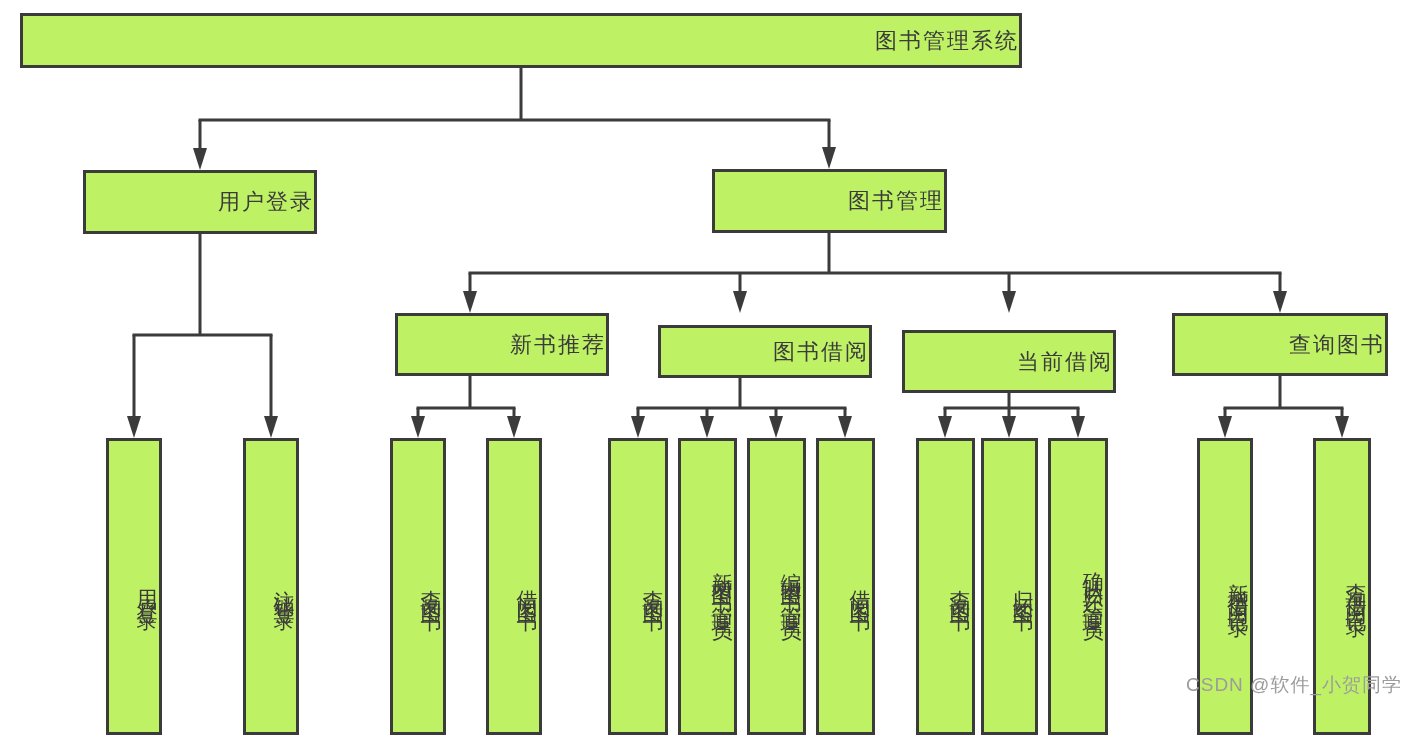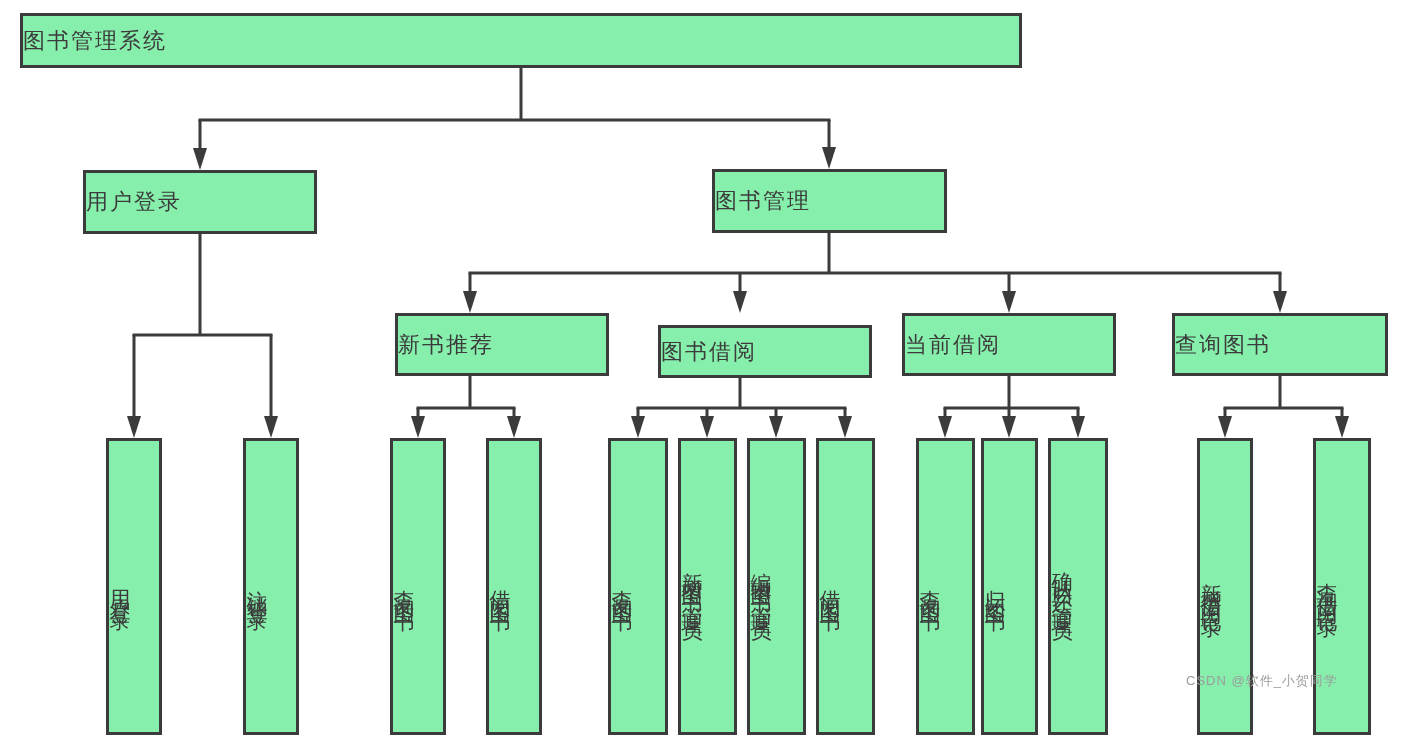--- a/index.html
+++ b/index.html
@@ -9,24 +9,24 @@
     background:#ffffff;
     font-family:"Liberation Sans",sans-serif;
     color:#3b3b3b;
     overflow:hidden;
   }
   #wires{position:absolute;left:0;top:0;z-index:1;}
   .box{
     position:absolute;
     box-sizing:border-box;
     border:3px solid #3b3b3b;
-    background:#86efac;
+    background:#bef264;
     display:flex;
     align-items:center;
-    justify-content:flex-start;
+    justify-content:flex-end;
     z-index:2;
     text-align:center;
   }
   .hlabel{
     font-size:22px;
     letter-spacing:2px;
     white-space:nowrap;
     color:#3b3b3b;
   }
   .vbox .vlabel{
@@ -34,21 +34,21 @@
     text-orientation:mixed;
     font-size:21px;
     letter-spacing:7px;
     line-height:1.1;
     color:#3b3b3b;
   }
   #watermark{
     position:absolute;
     left:1186px;top:672px;
     z-index:3;
-    font-size:13px;
+    font-size:19px;
     letter-spacing:1px;
     color:#9c9c9c;
     white-space:nowrap;
   }
 </style>
 </head>
 <body>
 
 <div id="stage">
 
@@ -106,21 +106,21 @@
   <div class="box" style="left:712px;top:169px;width:235px;height:64px;">
     <span class="hlabel">图书管理</span>
   </div>
 
   <div class="box" style="left:363px;top:313px;width:214px;height:63px;margin-left:32px;">
     <span class="hlabel">新书推荐</span>
   </div>
   <div class="box" style="left:633px;top:325px;width:214px;height:53px;margin-left:25px;">
     <span class="hlabel">图书借阅</span>
   </div>
-  <div class="box" style="left:902px;top:313px;width:214px;height:63px;">
+  <div class="box" style="left:902px;top:330px;width:214px;height:63px;">
     <span class="hlabel">当前借阅</span>
   </div>
   <div class="box" style="left:1172px;top:313px;width:216px;height:63px;">
     <span class="hlabel">查询图书</span>
   </div>
 
   <div class="box vbox" style="left:106px;top:438px;width:56px;height:297px;">
     <span class="vlabel">用户登录</span>
   </div>
   <div class="box vbox" style="left:243px;top:438px;width:56px;height:297px;">

